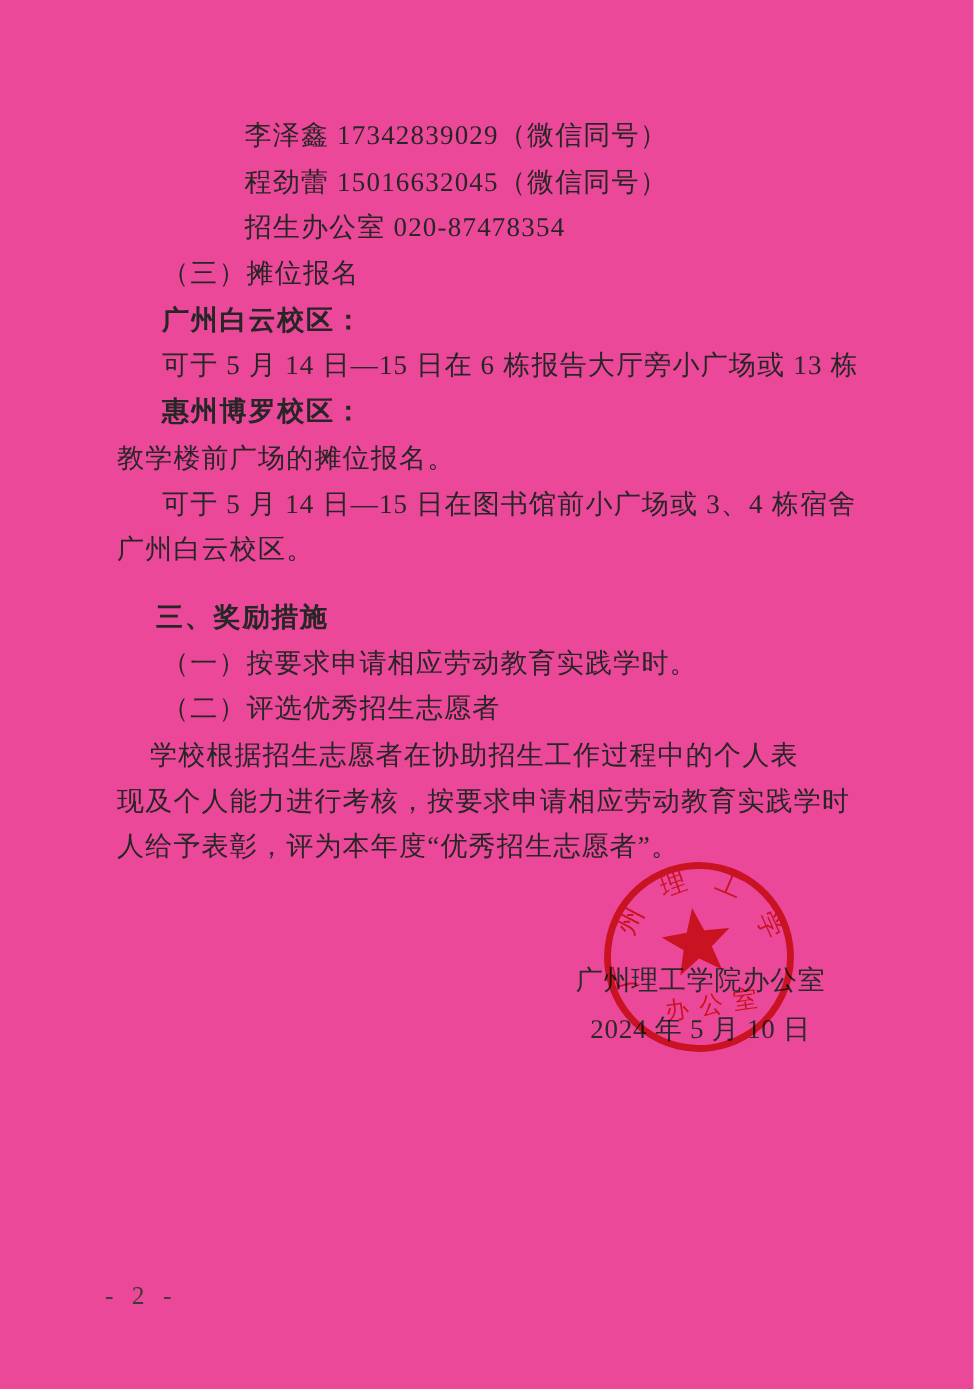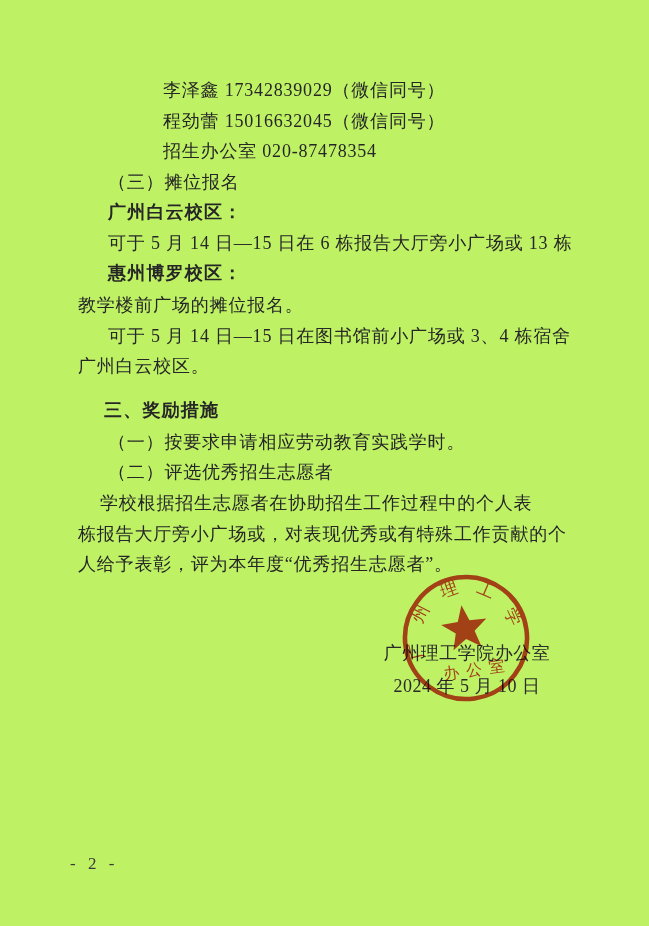--- a/index.html
+++ b/index.html
@@ -4,36 +4,36 @@
 <style>
   html,body{margin:0;padding:0;}
   body{
     width:649px;height:926px;
     background:#ffffff;
     font-family:"Liberation Serif","DejaVu Serif",serif;
     color:#262626;
     position:relative;
     overflow:hidden;
   }
-  .page{position:absolute;inset:0;background:#bef264;}
+  .page{position:absolute;inset:0;background:#ec4899;}
   
   .doc{
     position:absolute;left:78px;top:75px;width:496px;
     font-size:18px;letter-spacing:0.8px;
   }
   .ln{
     height:30.7px;line-height:30.7px;white-space:nowrap;
   }
   .ind-contact{padding-left:85px;}
   .ind-para{padding-left:30px;}
   .ind-hd3{padding-left:26px;margin-top:14px;}
   .ind-body{padding-left:22px;}
   .hd{
     font-weight:700;
-    font-family:Liberation Mono, monospace;
+    font-family:Liberation Serif, serif;
     letter-spacing:1.2px;
   }
   
   .signature{
     position:absolute;left:381px;top:637px;width:172px;
     font-size:18px;line-height:33px;letter-spacing:0.5px;
     text-align:center;color:#2a2a2a;font-family:Liberation Serif, serif;
   }
   
   .seal{
@@ -59,21 +59,21 @@
     <div class="ln ind-para hd">广州白云校区：</div>
     <div class="ln ind-para">可于 5 月 14 日—15 日在 6 栋报告大厅旁小广场或 13 栋</div>
     <div class="ln ind-para hd">惠州博罗校区：</div>
     <div class="ln">教学楼前广场的摊位报名。</div>
     <div class="ln ind-para">可于 5 月 14 日—15 日在图书馆前小广场或 3、4 栋宿舍</div>
     <div class="ln">广州白云校区。</div>
     <div class="ln ind-hd3 hd">三、奖励措施</div>
     <div class="ln ind-para">（一）按要求申请相应劳动教育实践学时。</div>
     <div class="ln ind-para">（二）评选优秀招生志愿者</div>
     <div class="ln ind-body">学校根据招生志愿者在协助招生工作过程中的个人表</div>
-    <div class="ln">栋报告大厅旁小广场或，对表现优秀或有特殊工作贡献的个</div>
+    <div class="ln">现及个人能力进行考核，按要求申请相应劳动教育实践学时</div>
     <div class="ln">人给予表彰，评为本年度“优秀招生志愿者”。</div>
   </div>
 
   <div class="signature">
     <div>广州理工学院办公室</div>
     <div>2024 年 5 月 10 日</div>
   </div>
 
   <svg class="seal" viewBox="0 0 144 144" xmlns="http://www.w3.org/2000/svg">
     <g transform="rotate(-8 72 72)" fill="none">

